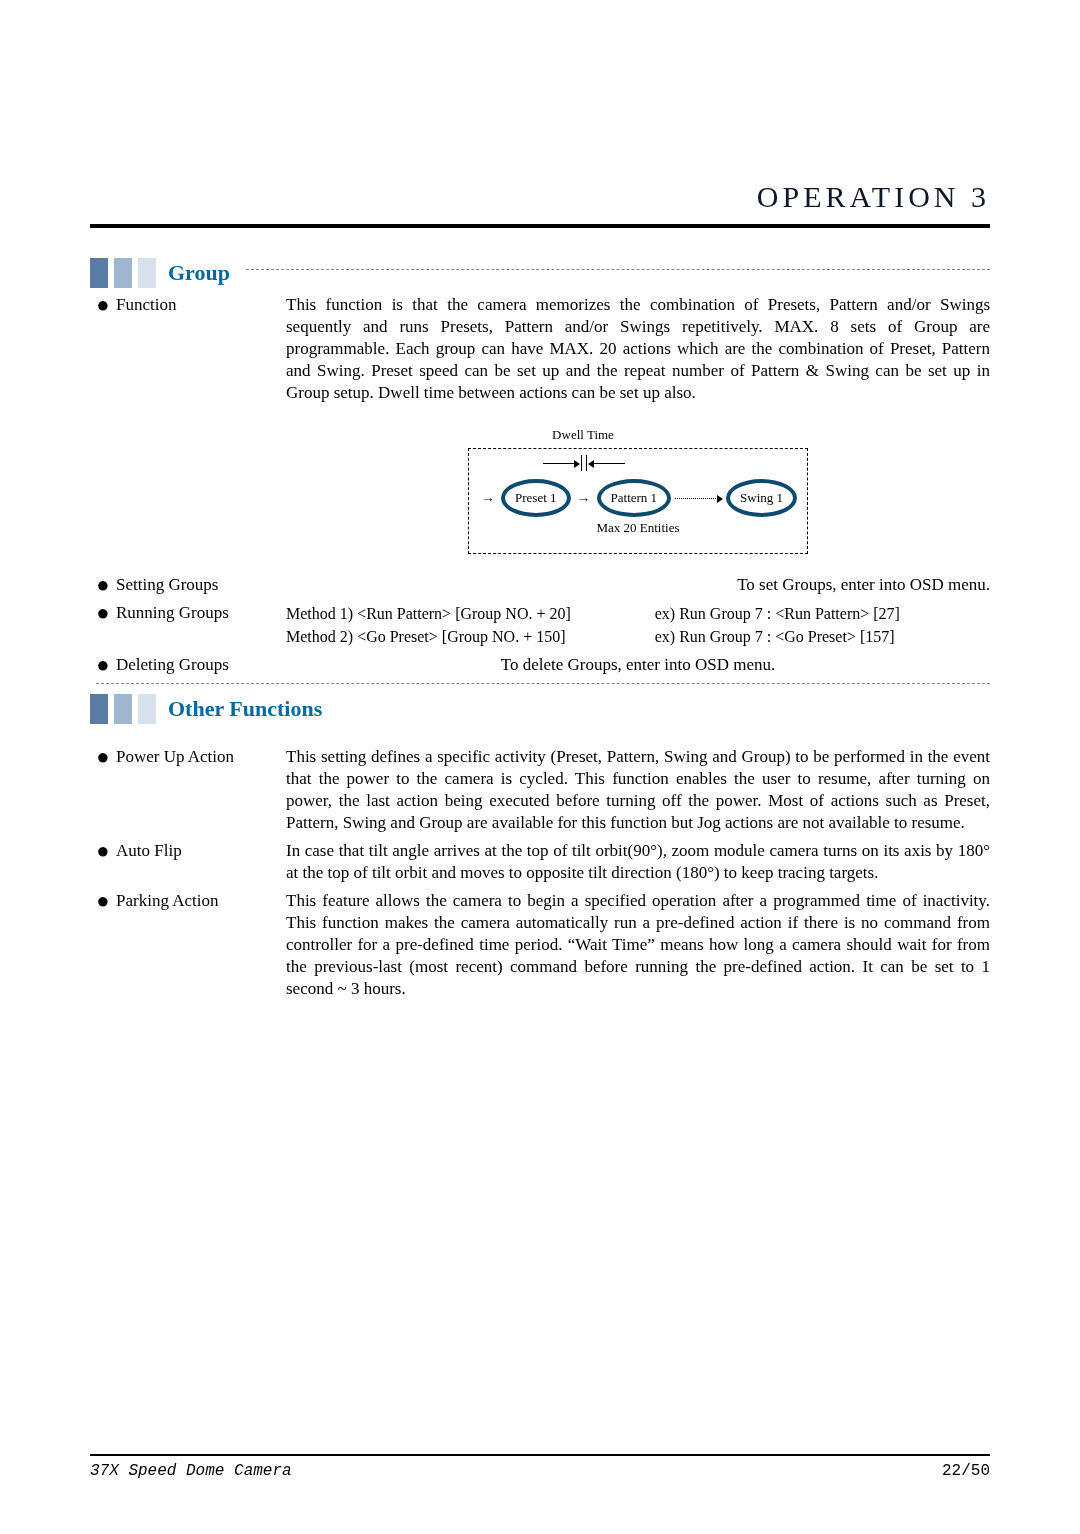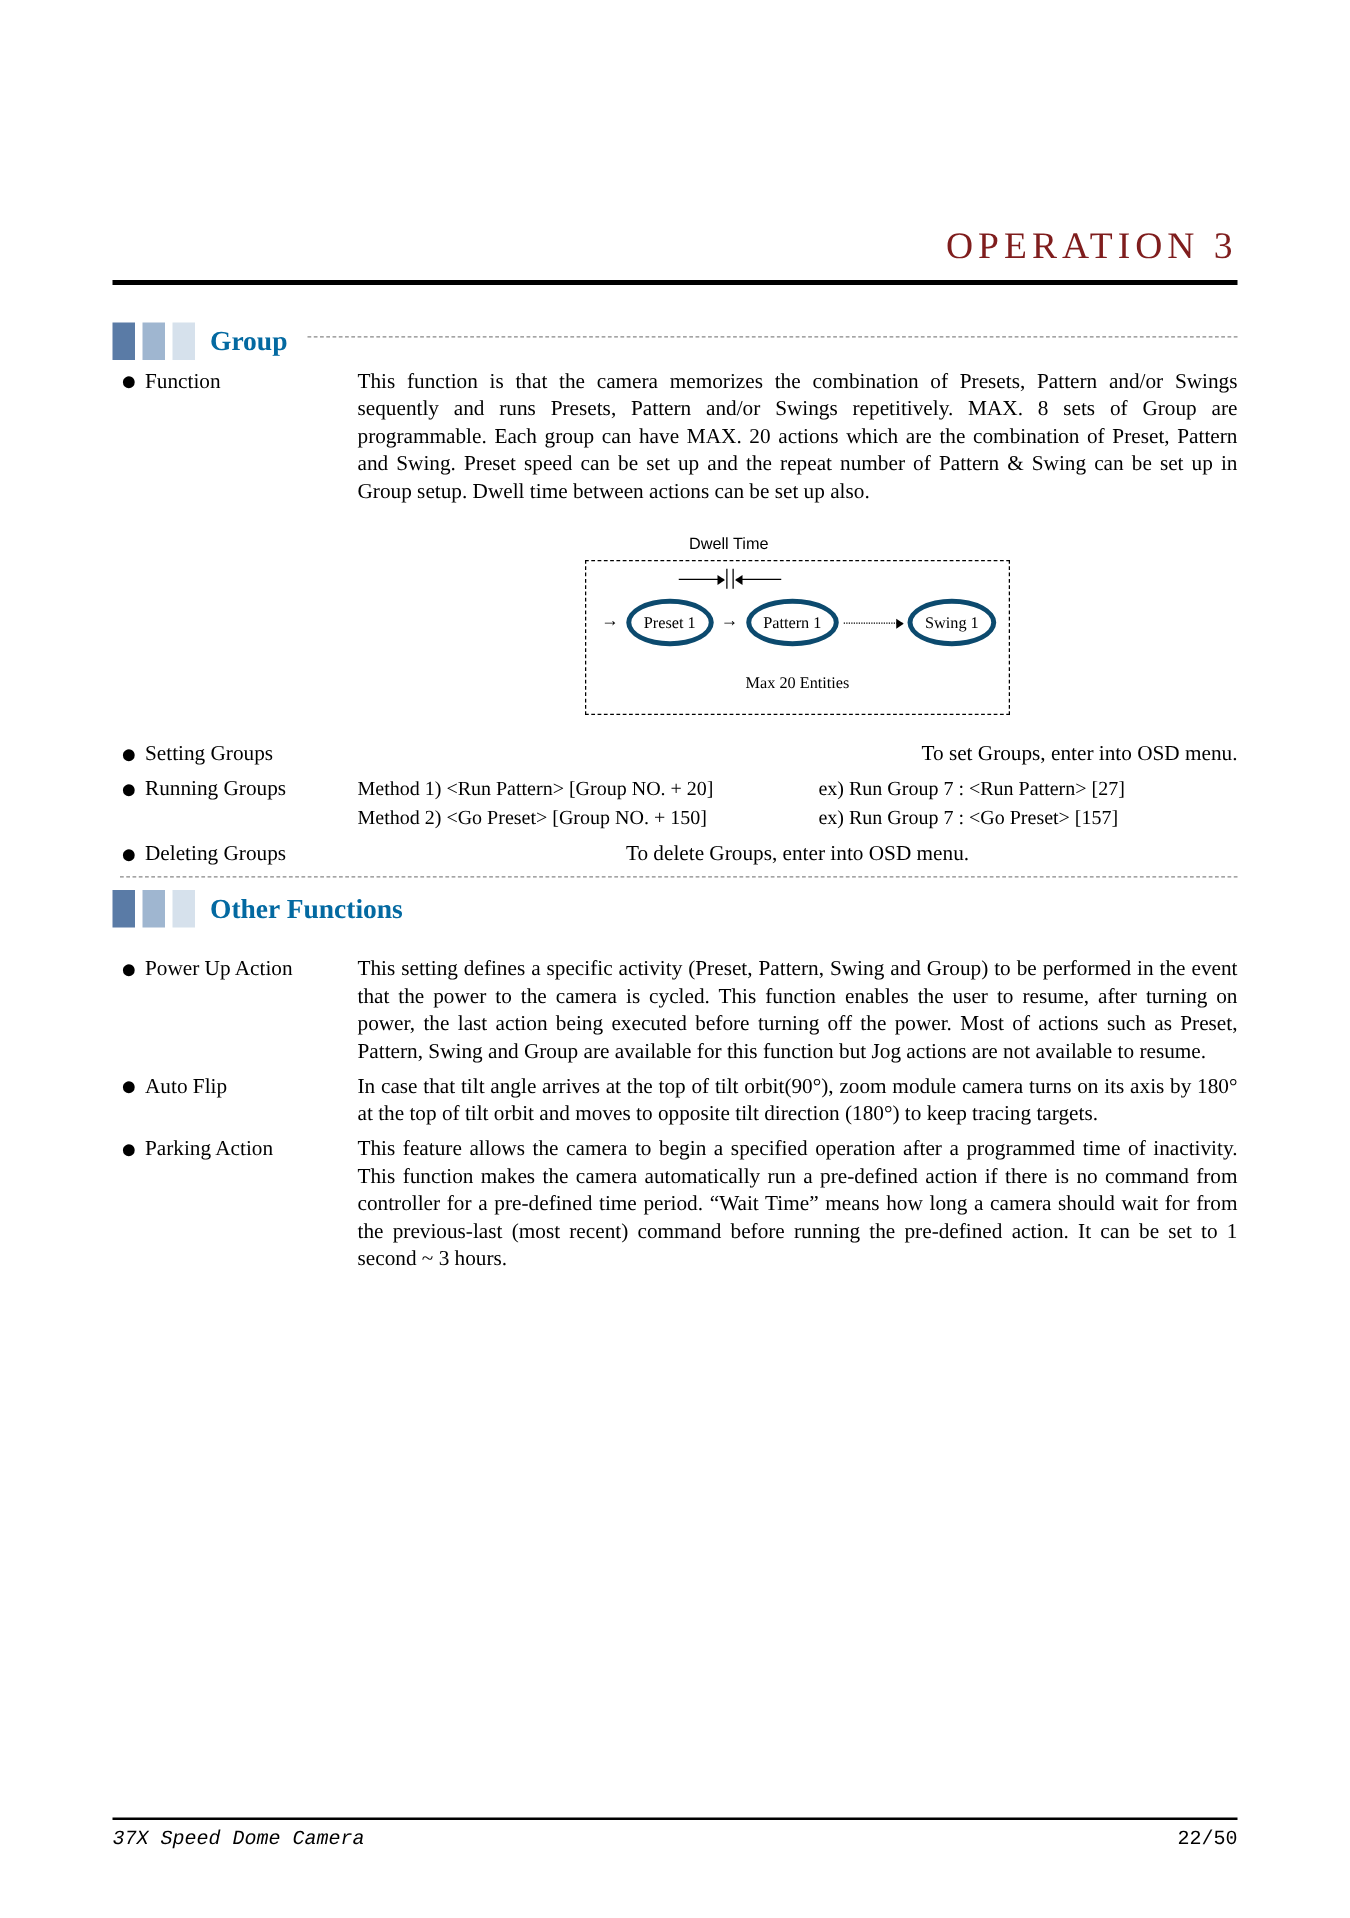--- a/index.html
+++ b/index.html
@@ -14,21 +14,21 @@
   }
   .page {
     padding: 180px 90px 60px 90px;
     position: relative;
     min-height: 1290px;
   }
   .chapter-title {
     text-align: right;
     font-size: 30px;
     letter-spacing: 4px;
-    color: #7f1d1d;
+    color: #0f172a;
     font-weight: normal;
     margin-bottom: 10px;
   }
   .hr-heavy {
     border: none;
     border-top: 4px solid #000;
     margin: 0 0 30px 0;
   }
   .section-head {
     display: flex;
@@ -98,21 +98,21 @@
     line-height: 23px;
   }
   .two-col .left { flex: 1.1; }
   .two-col .right { flex: 1; font-family: Liberation Serif, serif; }
   .diagram-wrap {
     width: 340px;
     margin: 14px auto 14px auto;
   }
   .diagram-label-top {
     text-align: center;
-    font-family: Liberation Sans, sans-serif;
+    font-family: Liberation Serif, serif;
     font-size: 13px;
     margin-bottom: 2px;
     margin-left: -110px;
   }
   .diagram-box {
     border: 1px dashed #000;
     padding: 30px 10px 14px 10px;
     position: relative;
   }
   .diagram-flow {
@@ -142,21 +142,20 @@
     position: absolute;
     right: -1px;
     top: -4px;
     border-left: 6px solid #000;
     border-top: 4px solid transparent;
     border-bottom: 4px solid transparent;
   }
   .diagram-maxlabel {
     text-align: center;
     font-size: 13px;
-    margin-top: 18px;
   }
   .dwell-arrows {
     position: absolute;
     top: 6px;
     left: 74px;
     display: flex;
     align-items: center;
     font-size: 14px;
   }
   .dwell-arrows .aline {

